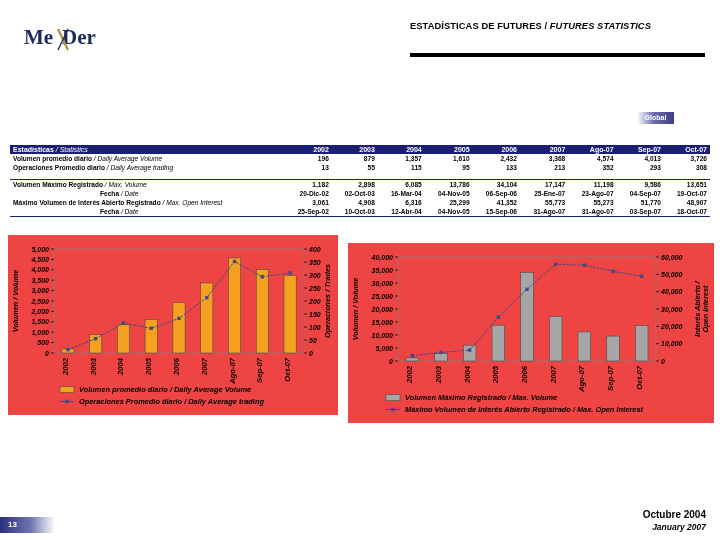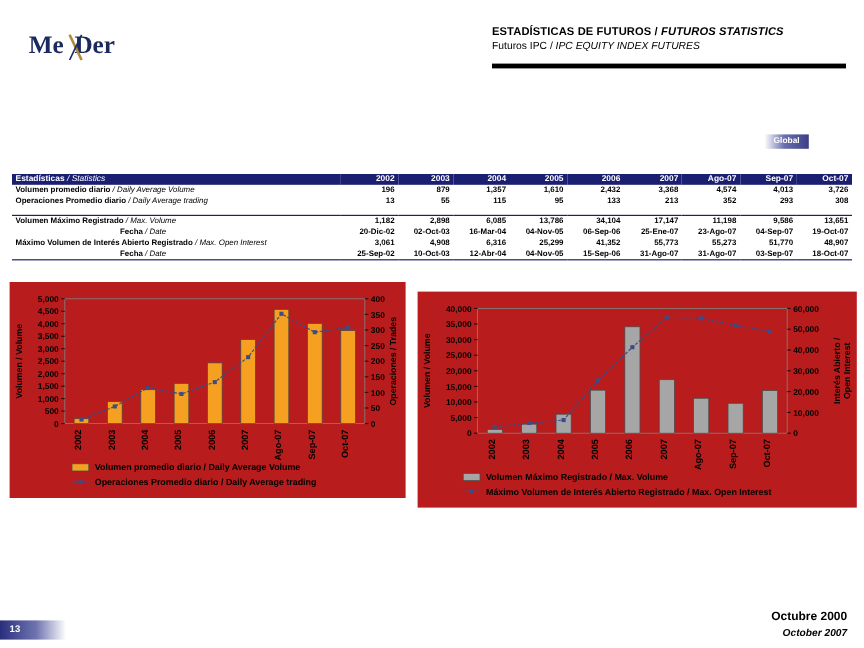--- a/index.html
+++ b/index.html
@@ -63,21 +63,22 @@
   .hdr-row th.lbl .en { font-style: italic; font-weight: normal; }
   td.lbl { text-align: left; font-weight: bold; }
   td.lbl .en { font-style: italic; font-weight: normal; }
   td.num { text-align: right; font-weight: bold; }
   td.indent { padding-left: 90px; }
   tr.spacer td { height: 7px; }
   tr.line-bot td { border-bottom: 1px solid #1b1f72; }
   
   .chart {
     position: absolute;
-    background: #b91c1c;
+    background: #ef4444;
+    font-style: italic;
   }
   .chart svg { display: block; }
   
   .page-num {
     position: absolute; left: 0px; top: 517px;
     width: 55px; height: 16px;
     background: linear-gradient(to right, #2a2f7c 0%, #6f74b0 55%, #ffffff 100%);
     color: #ffffff; font-size: 8px; font-weight: bold;
     line-height: 16px; padding-left: 8px; box-sizing: border-box;
   }
@@ -95,24 +96,21 @@
   <svg width="120" height="42" viewBox="0 0 120 42">
     <text x="2" y="24" font-family="Liberation Serif, serif" font-size="21" font-weight="bold" fill="#1b2a5e">Me</text>
     <text x="40" y="24" font-family="Liberation Serif, serif" font-size="21" font-weight="bold" fill="#1b2a5e">Der</text>
     <path d="M36 9 L46 30" stroke="#b08a3e" stroke-width="2.2" fill="none"></path>
     <path d="M46 9 L36 30" stroke="#1b2a5e" stroke-width="1.4" fill="none"></path>
   </svg>
 </div>
 
 <div class="title-block">
   <div class="title-es">
-    <span>ESTADÍSTICAS DE FUTUROS / </span><span class="en">FUTUROS STATISTICS</span>
-  </div>
-  <div class="subtitle">
-    <span>Futuros IPC / </span><span class="en">IPC EQUITY INDEX FUTURES</span>
+    <span>ESTADÍSTICAS DE FUTURES / </span><span class="en">FUTURES STATISTICS</span>
   </div>
 </div>
 <div class="title-rule"></div>
 
 <div class="global-badge">Global</div>
 
 <div class="stats-table">
   <table id="stats-tbl">
       <tbody>
         <tr class="hdr-row line-top">
@@ -355,15 +353,15 @@
       <rect x="38" y="151.5" width="14" height="6" fill="#A6A6A6" stroke="#4a4a4a" stroke-width="0.6"></rect>
       <text x="57" y="157" font-size="7.4" font-weight="bold" fill="#000">Volumen Máximo Registrado / Max. Volume</text>
       <line x1="38" y1="166.5" x2="52" y2="166.5" stroke="#3B4C87" stroke-width="1"></line>
       <rect x="43.3" y="164.8" width="3.4" height="3.4" fill="#3B4C87"></rect>
       <text x="57" y="169.2" font-size="7.4" font-weight="bold" fill="#000">Máximo Volumen de Interés Abierto Registrado / Max. Open Interest</text>
     </svg>
   </div>
 
 <div class="page-num">13</div>
 <div class="footer-date">
-  <div class="es">Octubre 2000</div>
-  <div class="en">October 2007</div>
+  <div class="es">Octubre 2004</div>
+  <div class="en">January 2007</div>
 </div>
 
 </body></html>

